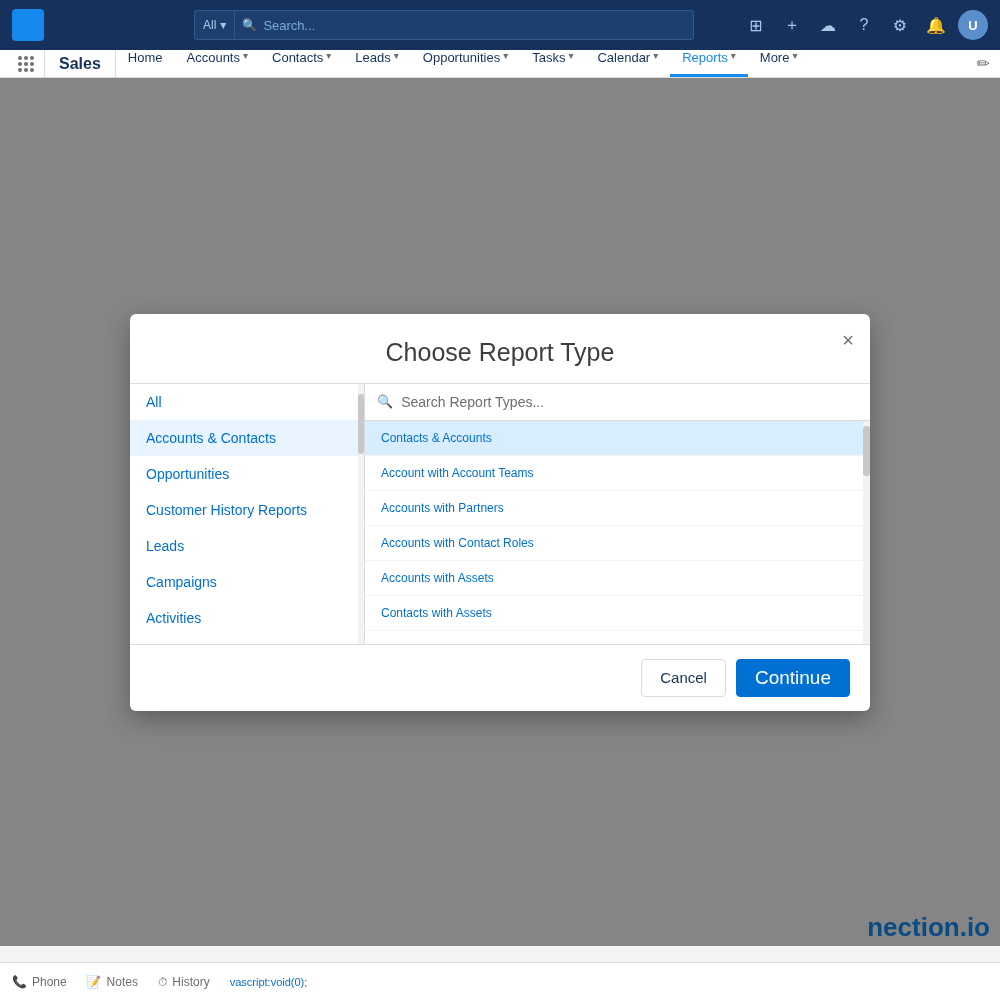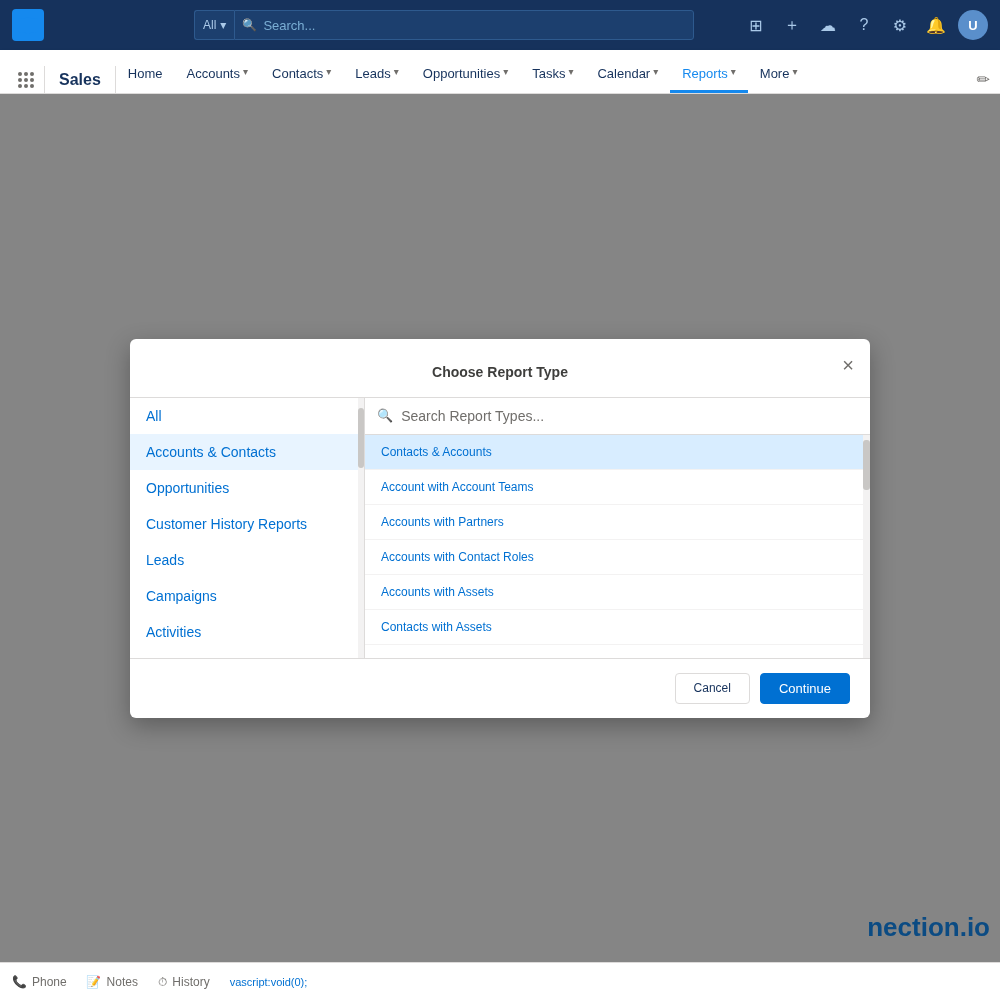--- a/index.html
+++ b/index.html
@@ -104,25 +104,25 @@
       justify-content: center;
       color: white;
       font-size: 13px;
       font-weight: bold;
       cursor: pointer;
     }
 
     
     .nav-bar {
       background: white;
-      height: 44px;
+      height: 28px;
       display: flex;
       align-items: stretch;
       border-bottom: 1px solid #dddbda;
-      padding: 16px 0 0 8px;
+      padding: 0 0 0 8px;
       box-shadow: 0 2px 4px rgba(0,0,0,0.1);
     }
     .nav-app-dots {
       display: flex;
       align-items: center;
       padding: 0 10px;
       font-size: 18px;
       color: #706e6b;
       cursor: pointer;
       border-right: 1px solid #dddbda;
@@ -193,22 +193,22 @@
       position: relative;
       padding-bottom: 0;
     }
     .modal-header {
       padding: 24px 24px 16px;
       text-align: center;
       border-bottom: 1px solid #dddbda;
       position: relative;
     }
     .modal-title {
-      font-size: 14px;
-      font-weight: 700;
+      font-size: 25px;
+      font-weight: 400;
       color: #3e3e3c;
     }
     .modal-close {
       position: absolute;
       top: 16px;
       right: 16px;
       font-size: 20px;
       color: #706e6b;
       cursor: pointer;
       background: none;
@@ -321,30 +321,30 @@
     
     .modal-footer {
       padding: 14px 20px;
       border-top: 1px solid #dddbda;
       display: flex;
       justify-content: flex-end;
       gap: 10px;
     }
     .btn-cancel {
       padding: 1px 18px;
-      font-size: 12px;
+      font-size: 15px;
       border: 1px solid #dddbda;
       background: white;
       color: #16325c;
       border-radius: 4px;
       cursor: pointer;
     }
     .btn-continue {
       padding: 7px 18px;
-      font-size: 13px;
+      font-size: 19px;
       background: #0070d2;
       color: white;
       border: 1px solid #0070d2;
       border-radius: 4px;
       cursor: pointer;
       font-weight: 500;
     }
 
     
     .status-bar {

